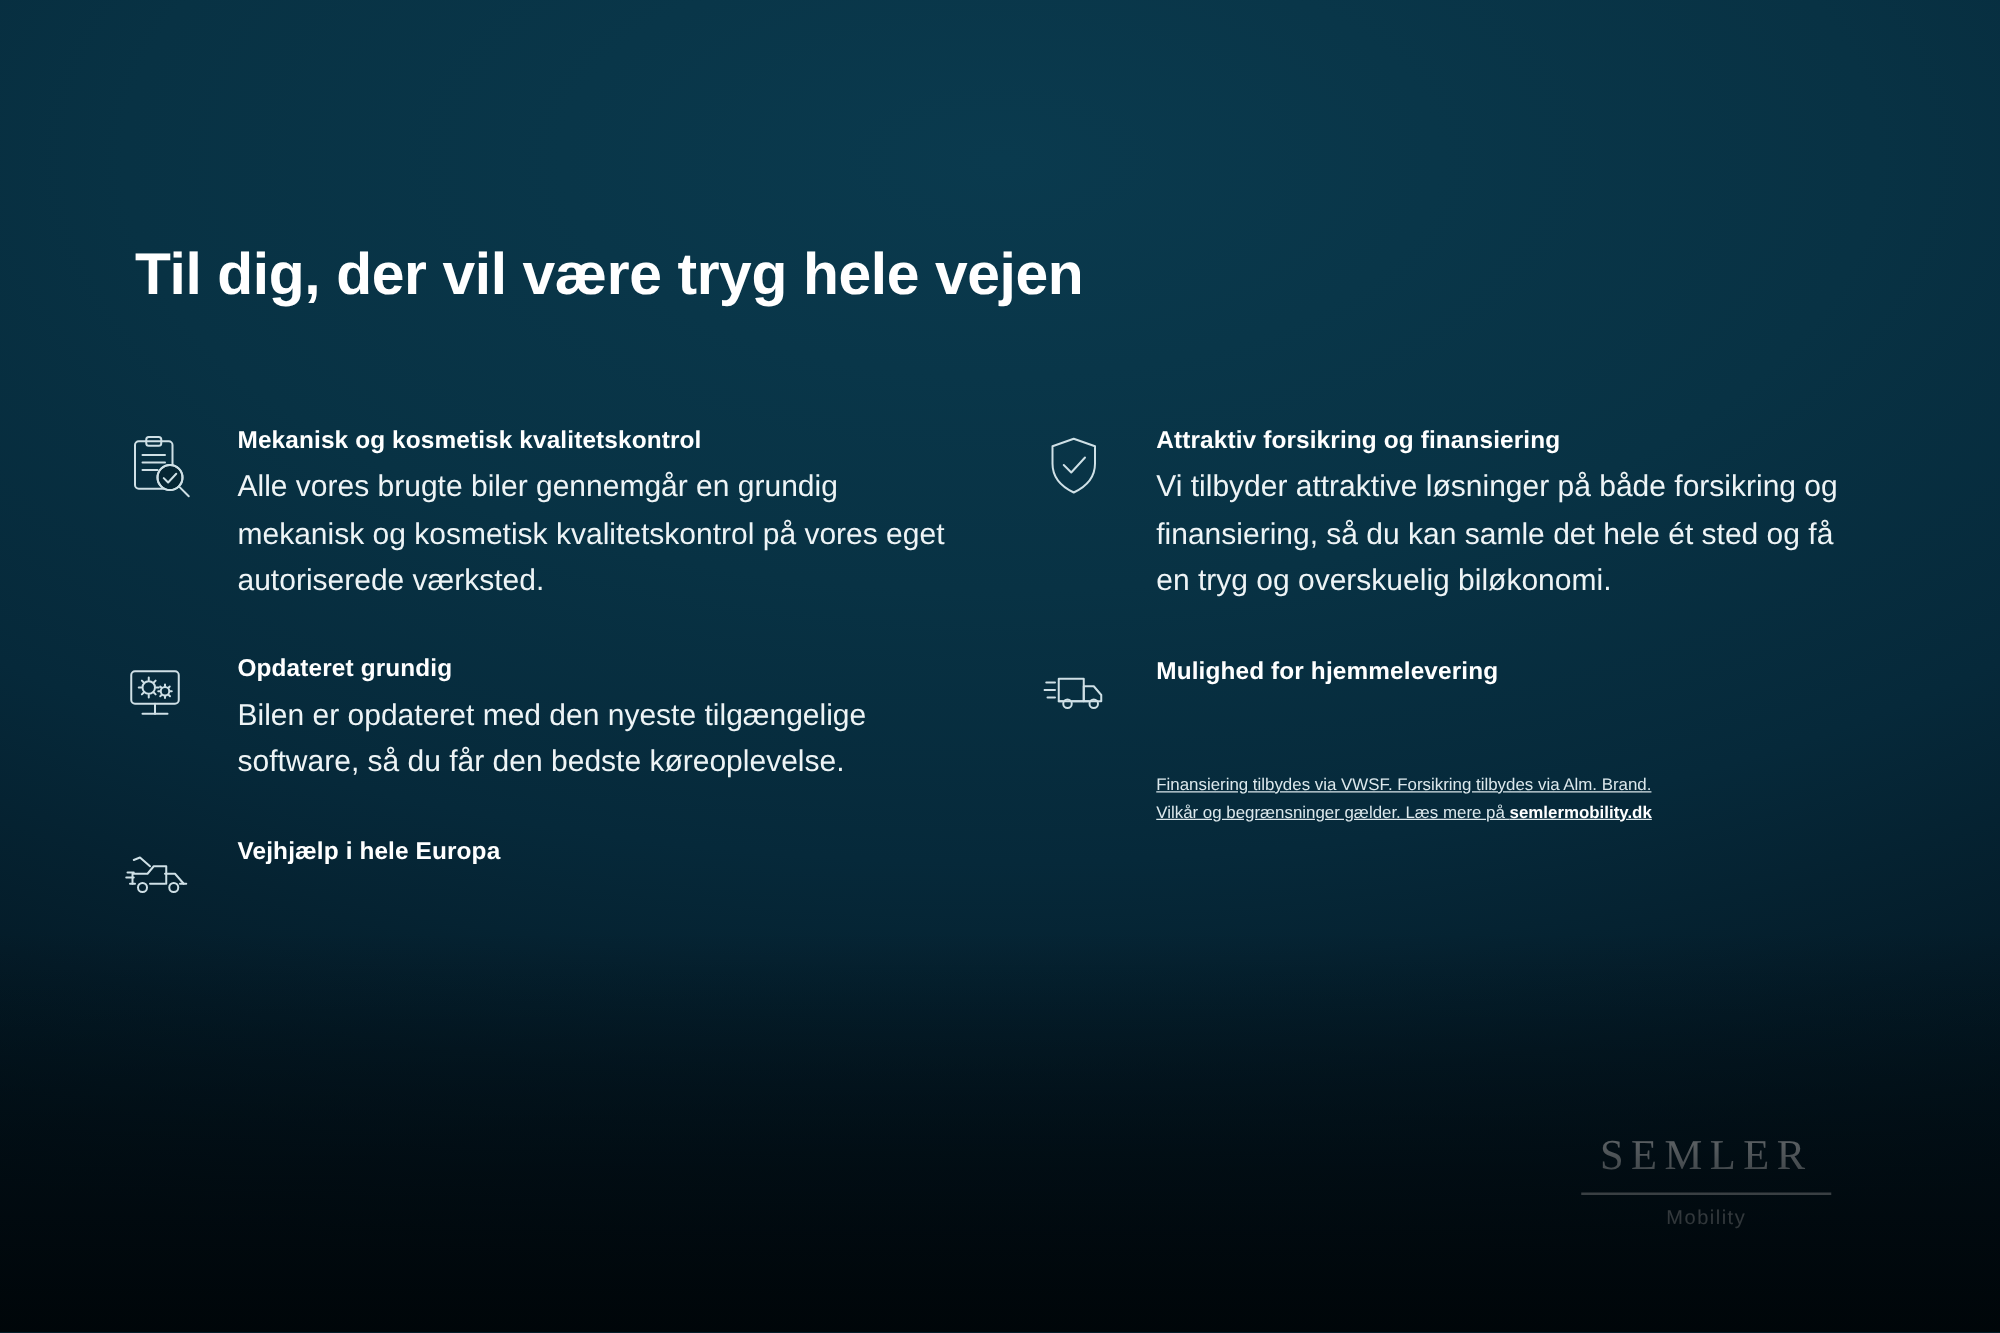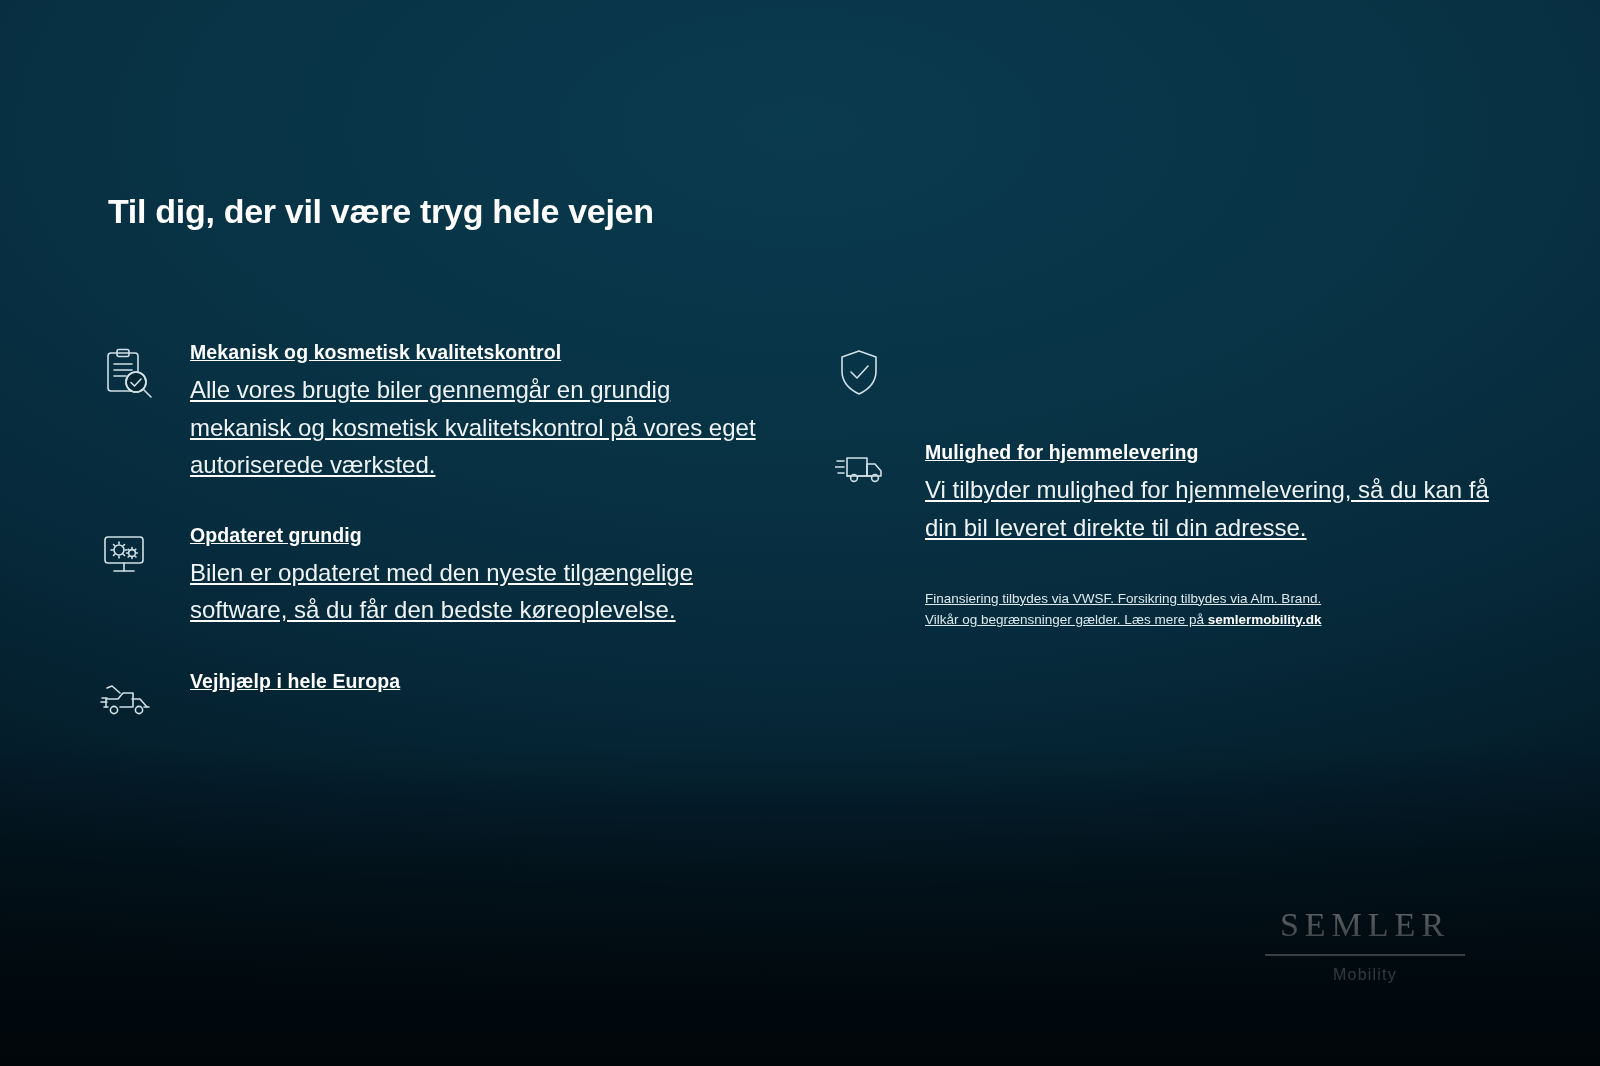--- a/index.html
+++ b/index.html
@@ -31,21 +31,21 @@
     left: 0; right: 0; bottom: 0;
     height: 320px;
     background: linear-gradient(to bottom, rgba(2,14,20,0) 0%, rgba(1,9,14,0.75) 60%, rgba(0,5,8,0.95) 100%);
     pointer-events: none;
   }
 
   .headline {
     position: absolute;
     left: 108px;
     top: 192px;
-    font-size: 34px;
+    font-size: 47px;
     line-height: 1.15;
     font-weight: bold;
     letter-spacing: -0.3px;
     color: #ffffff;
     margin: 0;
   }
 
   .cols {
     position: absolute;
     left: 100px;
@@ -53,21 +53,20 @@
     width: 1400px;
     display: flex;
     gap: 70px;
   }
   .col { width: 665px; }
 
   .feature {
     display: flex;
     align-items: flex-start;
     margin-bottom: 40px;
-    text-decoration: underline;
   }
   .feature:last-child { margin-bottom: 0; }
 
   .feat-icon {
     width: 58px;
     min-width: 58px;
     padding-top: 8px;
     margin-right: 32px;
     display: flex;
     justify-content: flex-start;
@@ -200,36 +199,39 @@
 
     <div class="col col-right">
 
       <div class="feature">
         <div class="feat-icon">
           <svg width="48" height="50" viewBox="0 0 48 50" fill="none" stroke="#cfe0e6" stroke-width="1.6" stroke-linecap="round" stroke-linejoin="round">
             <path d="M24 3l17 6v14c0 11-7.5 18.5-17 23C14.5 41.5 7 34 7 23V9l17-6z"></path>
             <path d="M16 24l6 6 11-12"></path>
           </svg>
         </div>
+        <div class="feat-body">
+          <p class="feat-title">Attraktiv forsikring og finansiering</p>
+          <p class="feat-text">Vi tilbyder attraktive løsninger på både forsikring og finansiering, så du kan samle det hele ét sted og få en tryg og overskuelig biløkonomi.</p>
+        </div>
       </div>
 
       <div class="feature">
         <div class="feat-icon">
           <svg width="56" height="42" viewBox="0 0 56 42" fill="none" stroke="#cfe0e6" stroke-width="1.6" stroke-linecap="round" stroke-linejoin="round">
             <path d="M12 10h20v18H12z"></path>
             <path d="M32 16h8l6 7v5h-14z"></path>
             <circle cx="19" cy="30" r="3.4"></circle>
             <circle cx="40" cy="30" r="3.4"></circle>
             <path d="M12 28h3M23 28h13"></path>
             <path d="M2 13h7M0 19h9M3 25h6"></path>
           </svg>
         </div>
         <div class="feat-body">
           <p class="feat-title">Mulighed for hjemmelevering</p>
-          <p class="feat-text">Vi tilbyder mulighed for hjemmelevering, så du kan få din bil leveret direkte til din adresse.</p>
         </div>
       </div>
 
       <div class="disclaimer">
         <div>Finansiering tilbydes via VWSF. Forsikring tilbydes via Alm. Brand.</div>
         <div><span>Vilkår og begrænsninger gælder. Læs mere på </span><b>semlermobility.dk</b></div>
       </div>
 
     </div>
 

